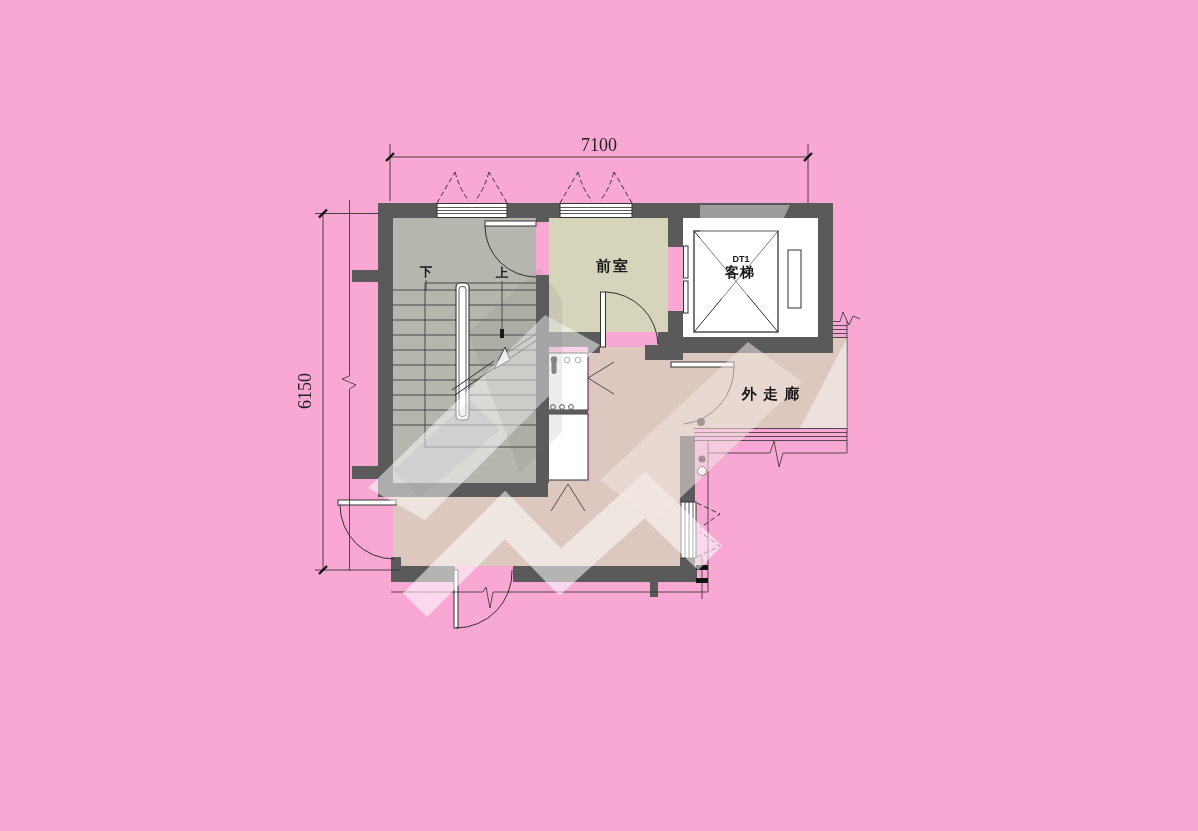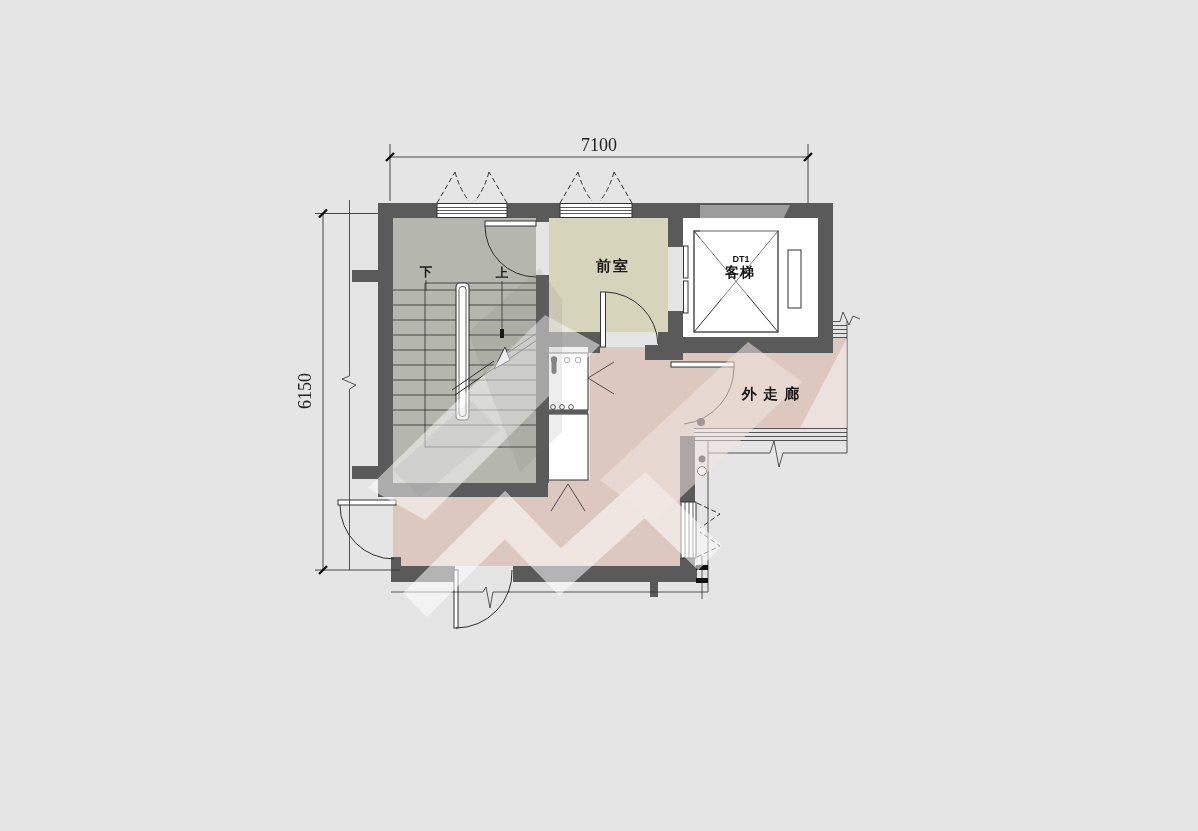--- a/index.html
+++ b/index.html
@@ -1,16 +1,16 @@
 <!DOCTYPE html>
 <html style="--wall: #5a5a5a; --stair_fill: #b5b7ae; --vestibule_fill: #d6d4bb; --corridor_fill: #dcc8bf; --line: #2f2f2f;"><head>
 <meta charset="utf-8">
 <style>
   html,body{margin:0;padding:0;background:#fff;}
-  .stage{position:relative;width:1198px;height:831px;background:#e5e5e5;overflow:hidden;
+  .stage{position:relative;width:1198px;height:831px;background:#f9a8d4;overflow:hidden;
          font-family:"Liberation Sans","DejaVu Sans",sans-serif;}
   svg{position:absolute;left:0;top:0;}
   .wall{fill:var(--wall,#585858);stroke:none;}
   .ln{stroke:var(--line,#2f2f2f);stroke-width:1;fill:none;}
   .thn{stroke:var(--line,#2f2f2f);stroke-width:0.8;fill:none;}
   .dash{stroke:#333;stroke-width:1;fill:none;stroke-dasharray:5 3;}
   .wht{fill:#ffffff;stroke:#333;stroke-width:1;}
   .dimln{stroke:#333;stroke-width:0.9;fill:none;}
   .tick{stroke:#111;stroke-width:2.4;}
   .zh{font-family:"Liberation Sans","DejaVu Sans",sans-serif;font-weight:700;fill:#181818;}

